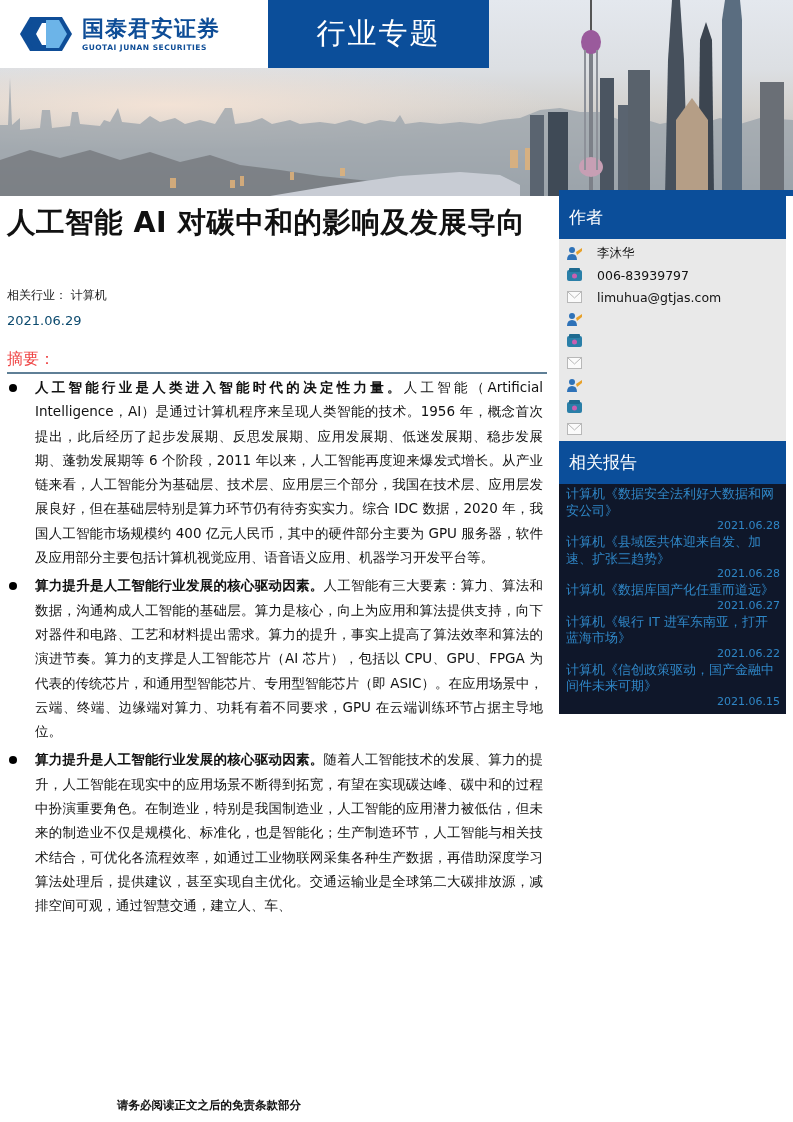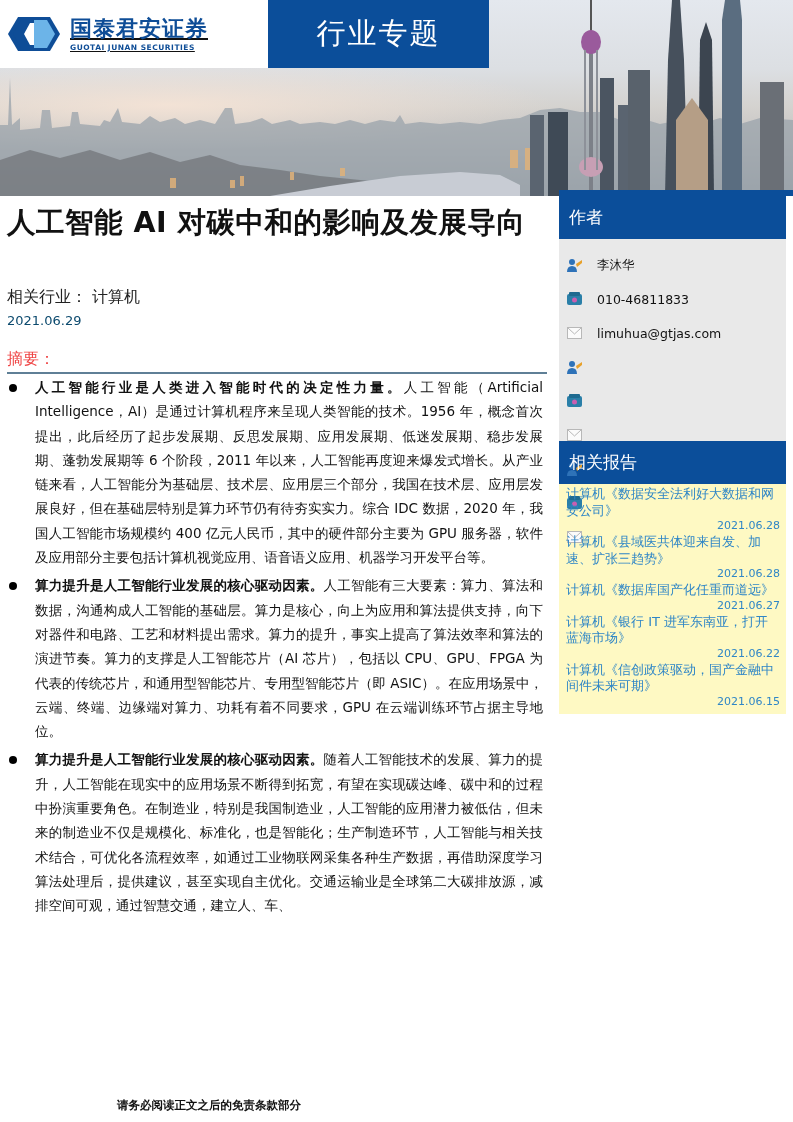--- a/index.html
+++ b/index.html
@@ -12,63 +12,63 @@
     background: linear-gradient(180deg, #e4e8ee 0%, #dcdfe3 35%, #d4d2cf 55%, #c6c4c2 70%, #9ea3a8 100%);
     overflow: hidden;
   }
   .sky-glow {
     position: absolute; left: 0; top: 60px; width: 560px; height: 90px;
     background: radial-gradient(ellipse at 30% 50%, rgba(246,228,214,0.9) 0%, rgba(240,225,215,0.0) 70%);
   }
   .skyline { position: absolute; left: 0; bottom: 0; width: 793px; height: 196px; }
   .logo-box {
     position: absolute; left: 0; top: 0; width: 268px; height: 68px;
-    background: #ffffff; display: flex; align-items: center; padding-left: 8px; text-decoration: underline;
+    background: #ffffff; display: flex; align-items: center; padding-left: 20px;
   }
   .logo-mark { width: 52px; height: 34px; margin-right: 10px; }
   .logo-text { display: flex; flex-direction: column; }
   .logo-cn { font-size: 22px; font-weight: bold; color: #0e4d97; letter-spacing: 1px; line-height: 24px; }
   .logo-en { font-size: 7.5px; color: #0e4d97; letter-spacing: 0.5px; font-weight: bold; margin-top: 2px; }
   .tag-box {
     position: absolute; left: 268px; top: 0; width: 221px; height: 68px;
     background: #0b4e9a; color: #fff; display: flex; align-items: center; justify-content: center;
     font-size: 29px; letter-spacing: 2px;
   }
   .banner-bottom-bar {
     position: absolute; left: 559px; bottom: 0; width: 234px; height: 6px; background: #0b4e9a;
   }
 
   
   .title {
     position: absolute; left: 7px; top: 204px; font-size: 28.5px; color: #111; letter-spacing: 0.5px;
     white-space: nowrap;
   }
-  .meta-industry { position: absolute; left: 7px; top: 287px; font-size: 16px; color: #222; }
+  .meta-industry { position: absolute; left: 7px; top: 287px; font-size: 12px; color: #222; }
   .meta-date { position: absolute; left: 7px; top: 313px; font-size: 13px; color: #0c4a6e; }
   .summary-head { position: absolute; left: 7px; top: 349px; font-size: 16px; color: #ef4444; }
   .summary-rule { position: absolute; left: 7px; top: 372px; width: 540px; height: 2px; background: #5f7f96; }
 
   .bullets { position: absolute; left: 8px; top: 375px; width: 535px; }
   .bullet { position: relative; padding-left: 27px; font-size: 13.5px; line-height: 24.3px; color: #111; text-align: justify; margin-bottom: 4px; }
   .bullet-dot { position: absolute; left: 1px; top: 9px; width: 8px; height: 8px; border-radius: 50%; background: #000; }
   .bullet b { font-weight: bold; }
 
   .footer-note { position: absolute; left: 117px; top: 1098px; font-size: 11.5px; font-weight: bold; color: #111; }
 
   
   .sidebar { position: absolute; left: 559px; top: 196px; width: 227px; }
   .side-head {
     background: #0b4e9a; color: #fff; font-size: 17px; height: 43px; line-height: 43px; padding-left: 10px;
   }
   .author-box { background: #e9e9e9; padding: 3px 0 2px 0; height: 202px; }
-  .author-row { display: flex; align-items: center; height: 22px; padding-left: 7px; margin-top: 12px; }
+  .author-row { display: flex; align-items: center; height: 22px; padding-left: 7px; }
   .a-icon { width: 17px; height: 14px; margin-right: 14px; flex: none; }
   .author-row span.txt { font-size: 12.5px; color: #111; }
 
-  .reports-box { background: #fef9c3; padding: 2px 6px 4px 7px; }
+  .reports-box { background: #0f172a; padding: 2px 6px 4px 7px; }
   .report-title { font-size: 13px; line-height: 16.5px; color: #2f86c6; }
   .report-date { font-size: 11px; color: #2f86c6; text-align: right; line-height: 14px; margin-bottom: 1px; }
 </style>
 </head>
 <body>
 
 <div class="banner">
   <div class="sky-glow"></div>
   <svg class="skyline" viewBox="0 0 793 196" preserveAspectRatio="none">
 
@@ -165,21 +165,21 @@
           <path d="M10 6 L16 2 L16 5 L11 9 Z" fill="#e8a12a"></path>
         </svg>
       <span class="txt">李沐华</span>
     </div>
     <div class="author-row">
       <svg class="a-icon" viewBox="0 0 17 14">
           <rect x="1" y="2" width="15" height="11" rx="2" fill="#2a7fa8"></rect>
           <rect x="3" y="0" width="11" height="4" rx="1" fill="#1e6a90"></rect>
           <circle cx="8.5" cy="8" r="2.5" fill="#c95fb0"></circle>
         </svg>
-      <span class="txt">010-46811833</span>
+      <span class="txt">006-83939797</span>
     </div>
     <div class="author-row">
       <svg class="a-icon" viewBox="0 0 17 14">
           <rect x="1.5" y="1.5" width="14" height="11" fill="#fbfbfb" stroke="#b8b8b8"></rect>
           <path d="M2 2 L8.5 8 L15 2" fill="none" stroke="#b8b8b8"></path>
         </svg>
       <span class="txt">limuhua@gtjas.com</span>
     </div>
     <div class="author-row">
       <svg class="a-icon" viewBox="0 0 17 14">

